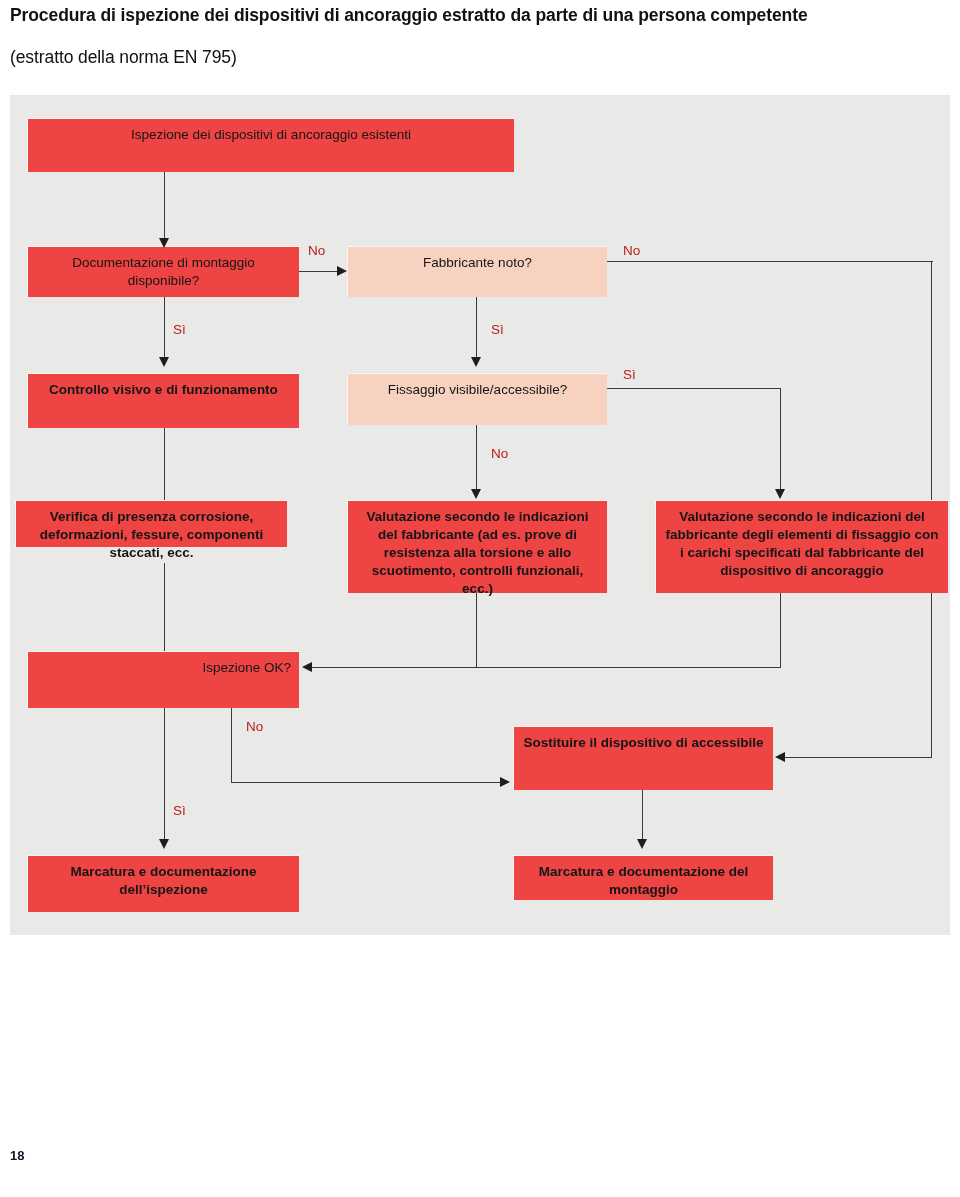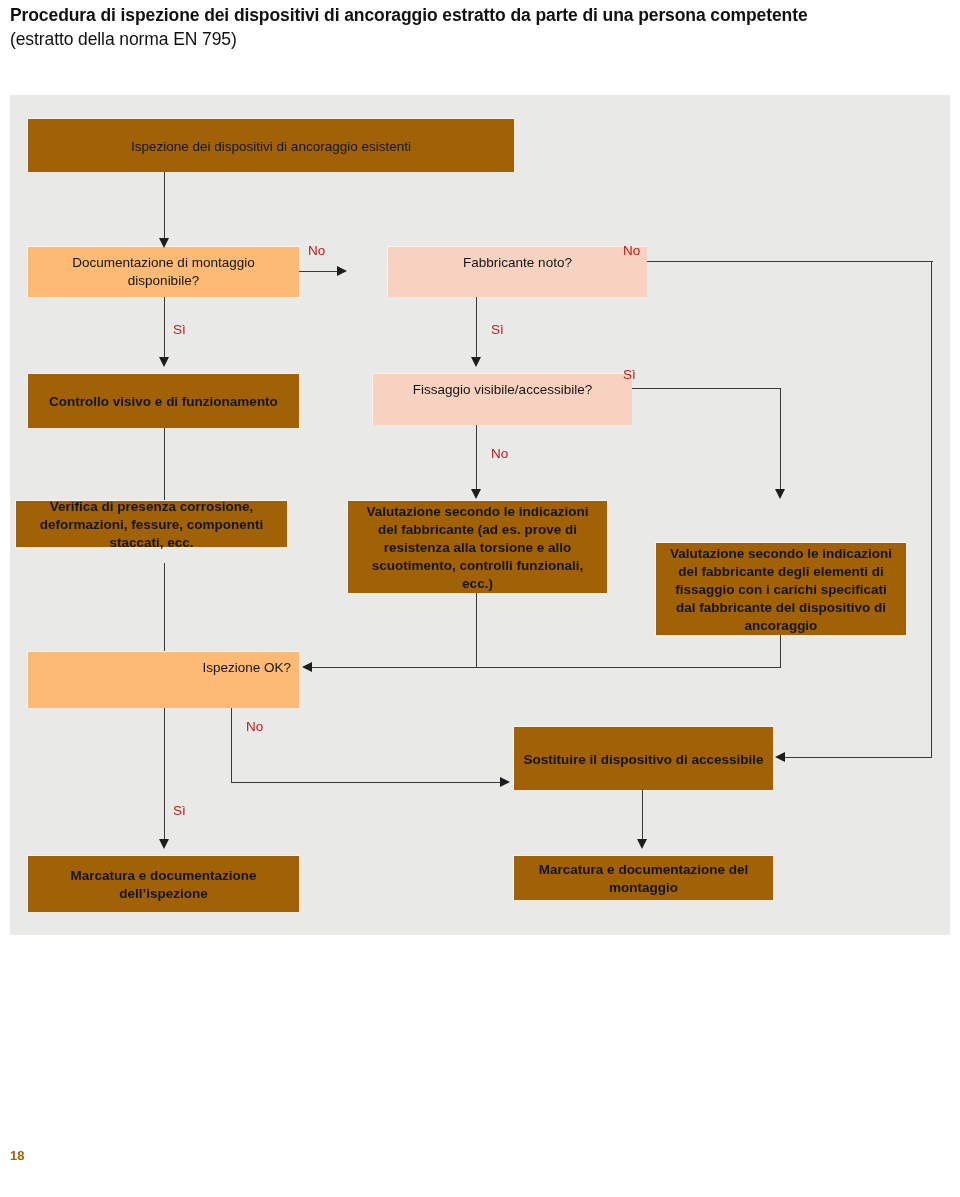--- a/index.html
+++ b/index.html
@@ -30,21 +30,21 @@
     line-height: 1.35;
     letter-spacing: -0.1px;
     color: #111111;
   }
   #header .subtitle {
     font-size: 17.5px;
     font-weight: normal;
     line-height: 1.35;
     letter-spacing: -0.1px;
     color: #111111;
-    margin-top: 0;
+    margin-top: 18px;
   }
 
   
   #panel {
     position: absolute;
     left: 10px;
     top: 95px;
     width: 940px;
     height: 840px;
     background: #e9e9e7;
@@ -59,23 +59,23 @@
     justify-content: center;
     text-align: center;
     font-size: 13.5px;
     line-height: 1.33;
     color: #151515;
     border-top: 1.5px solid #fdf2ec;
     border-left: 1.5px solid #fdf2ec;
     padding: 7px 8px 5px 8px;
     z-index: 3;
   }
-  .box.dark    { background: #a16207; font-weight: bold; align-items: center; }
+  .box.dark    { background: #ef4444; font-weight: bold; }
   .box.dark.plain { font-weight: normal; }
-  .box.mid     { background: #fdba74; font-weight: normal; }
+  .box.mid     { background: #ef4444; font-weight: normal; }
   .box.light   { background: #f7d2c0; font-weight: normal; }
   .box .txt { display: block; width: 100%; }
 
   
   .vline, .hline {
     position: absolute;
     background: #3a3a3a;
     z-index: 2;
   }
   .vline { width: 1.2px; }
@@ -110,21 +110,21 @@
     white-space: nowrap;
   }
 
   
   #page-number {
     position: absolute;
     left: 10px;
     top: 1148px;
     font-size: 13px;
     font-weight: bold;
-    color: #a16207;
+    color: #0f172a;
   }
 </style>
 </head>
 <body>
 
 <div id="header">
   <div class="title">Procedura di ispezione dei dispositivi di ancoraggio estratto da parte di una persona competente</div>
   <div class="subtitle">(estratto della norma EN 795)</div>
 </div>
 
@@ -185,41 +185,41 @@
   <div class="elabel" style="left:163px; top:708px;">Sì</div>
 
   <div class="box dark plain" style="left:17px; top:23px; width:487px; height:54px;">
     <span class="txt">Ispezione dei dispositivi di ancoraggio esistenti</span>
   </div>
 
   <div class="box mid" style="left:17px; top:151px; width:272px; height:51px; align-items:flex-start;">
     <span class="txt">Documentazione di montaggio disponibile?</span>
   </div>
 
-  <div class="box light" style="left:337px; top:151px; width:260px; height:51px;margin-left:40px;">
+  <div class="box light" style="left:337px; top:151px; width:260px; height:51px;">
     <span class="txt">Fabbricante noto?</span>
   </div>
 
   <div class="box dark" style="left:17px; top:278px; width:272px; height:55px;">
     <span class="txt">Controllo visivo e di funzionamento</span>
   </div>
 
-  <div class="box light" style="left:337px; top:278px; width:260px; height:52px;margin-left:25px;">
+  <div class="box light" style="left:337px; top:278px; width:260px; height:52px;">
     <span class="txt">Fissaggio visibile/accessibile?</span>
   </div>
 
   <div class="box dark" style="left:5px; top:405px; width:272px; height:47px;">
     <span class="txt">Verifica di presenza corrosione, deformazioni, fessure, componenti staccati, ecc.</span>
   </div>
 
   <div class="box dark" style="left:337px; top:405px; width:260px; height:93px;">
     <span class="txt">Valutazione secondo le indicazioni del fabbricante (ad es. prove di resistenza alla torsione e allo scuotimento, controlli funzionali, ecc.)</span>
   </div>
 
-  <div class="box dark" style="left:645px; top:405px; width:251px; height:93px;margin-top:42px;">
+  <div class="box dark" style="left:645px; top:405px; width:293px; height:93px;">
     <span class="txt">Valutazione secondo le indicazioni del fabbricante degli elementi di fissaggio con i carichi specificati dal fabbricante del dispositivo di ancoraggio</span>
   </div>
 
   <div class="box mid" style="left:17px; top:556px; width:272px; height:57px;text-align:right;">
     <span class="txt">Ispezione OK?</span>
   </div>
 
   <div class="box dark" style="left:503px; top:631px; width:260px; height:64px;">
     <span class="txt">Sostituire il dispositivo di accessibile</span>
   </div>

